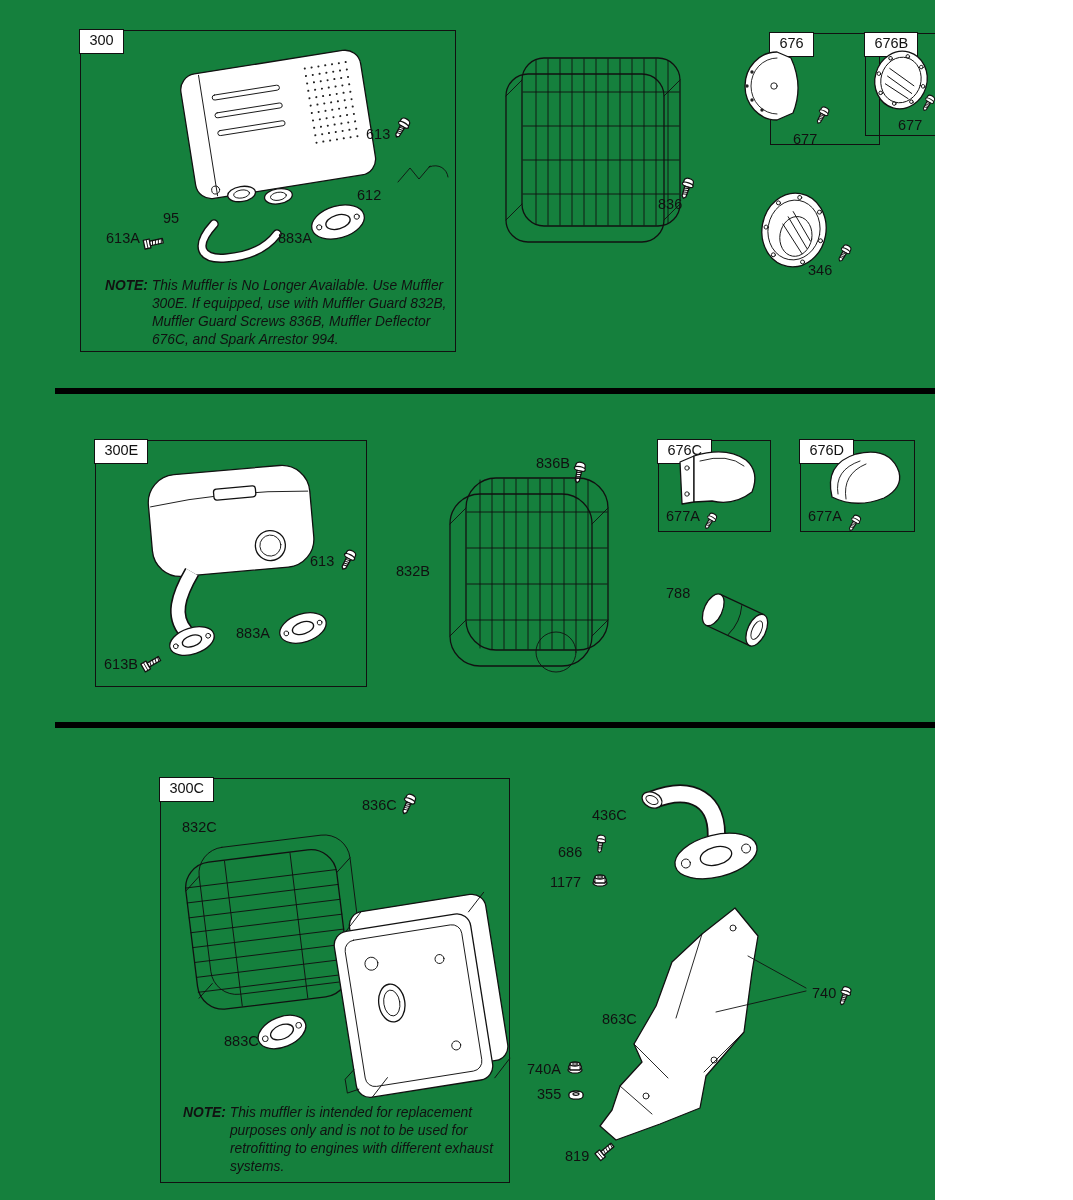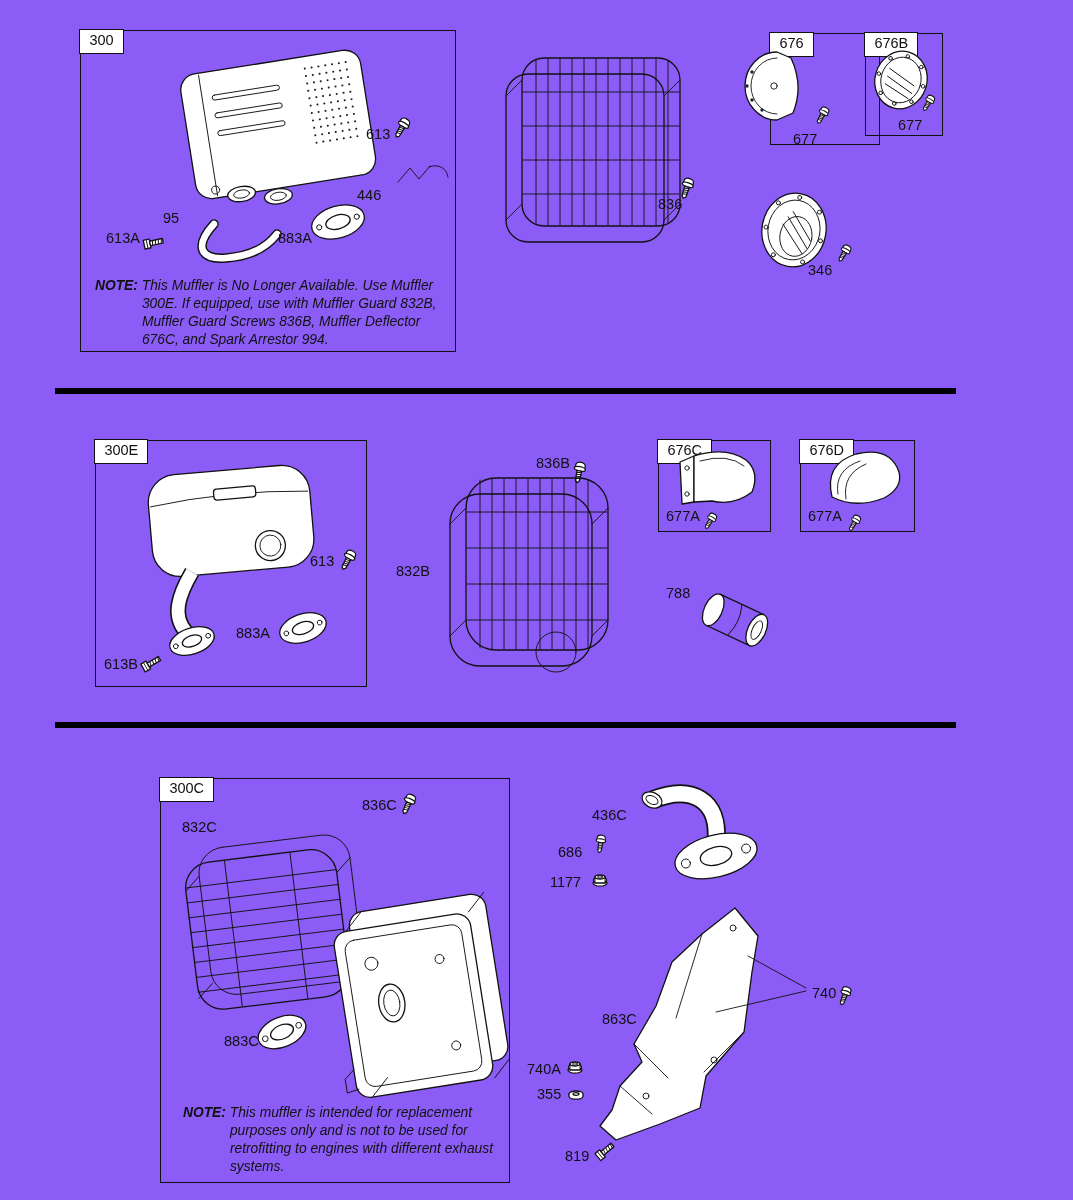--- a/index.html
+++ b/index.html
@@ -1,39 +1,39 @@
 <!DOCTYPE html>
 <html><head>
 <meta charset="utf-8">
 <style>
   *{margin:0;padding:0;box-sizing:border-box}
   html,body{background:#fff}
   body{width:1073px;height:1200px;font-family:"Liberation Sans",sans-serif;color:#111}
-  .canvas{position:relative;width:1073px;height:1200px;background:#8b5cf6;overflow:hidden}
+  .canvas{position:relative;width:935px;height:1200px;background:#15803d;overflow:hidden}
   .pbox{position:absolute;border:1.6px solid #111;background:transparent;z-index:1}
   .tab{position:absolute;top:-1.6px;left:-1.6px;border:1.6px solid #111;background:#fff;
        padding:3px 9px 4px;font-size:14.5px;line-height:1.05;white-space:nowrap}
   .lbl{position:absolute;font-size:14.5px;white-space:nowrap;z-index:3}
   .note{position:absolute;font-style:italic;font-size:13.8px;line-height:1.3;
         padding-left:3.4em;text-indent:-3.4em;z-index:3}
   .note .np{font-weight:bold}
   .hr{position:absolute;left:55px;width:901px;height:6px;background:#000;z-index:1}
   .overlay{position:absolute;left:0;top:0;z-index:2;pointer-events:none;overflow:visible}
   .ln{fill:none;stroke:#111;stroke-width:1.3;stroke-linecap:round;stroke-linejoin:round}
   .lnw{fill:#fff;stroke:#111;stroke-width:1.3;stroke-linejoin:round}
   .thin{stroke-width:0.9}
 </style>
 </head>
 <body>
 
 <div class="canvas">
 
   <div class="pbox" style="left:80px;top:30px;width:376px;height:322px">
     <div class="tab">300</div>
-    <div class="note" style="left:14px;top:246px;width:352px">
+    <div class="note" style="left:24px;top:246px;width:352px">
       <span class="np">NOTE:</span>
       <span>This Muffler is No Longer Available. Use Muffler 300E. If equipped, use with Muffler Guard 832B, Muffler Guard Screws 836B, Muffler Deflector 676C, and Spark Arrestor 994.</span>
     </div>
   </div>
 
 
   <div class="pbox" style="left:770px;top:33px;width:110px;height:112px">
     <div class="tab">676</div>
   </div>
 
@@ -342,21 +342,21 @@
       </g>
     <g>
         <use href="#wsh" transform="translate(576,1094)"></use>
       </g>
     <g>
         <use href="#blt" transform="translate(604,1152) rotate(-40)"></use>
       </g>
   </svg>
 
   <div class="lbl" style="left:366px;top:126px">613</div>
-  <div class="lbl" style="left:357px;top:187px">446</div>
+  <div class="lbl" style="left:357px;top:187px">612</div>
   <div class="lbl" style="left:163px;top:210px">95</div>
   <div class="lbl" style="left:106px;top:230px">613A</div>
   <div class="lbl" style="left:278px;top:230px">883A</div>
 
   <div class="lbl" style="left:658px;top:196px">836</div>
   <div class="lbl" style="left:793px;top:131px">677</div>
   <div class="lbl" style="left:898px;top:117px">677</div>
   <div class="lbl" style="left:808px;top:262px">346</div>
 
   <div class="lbl" style="left:310px;top:553px">613</div>

